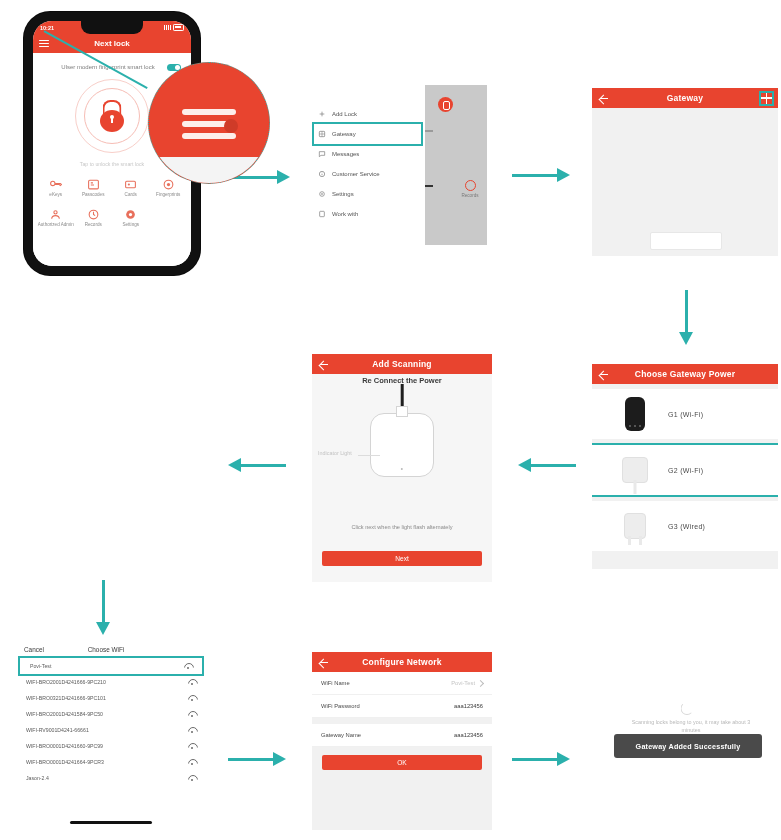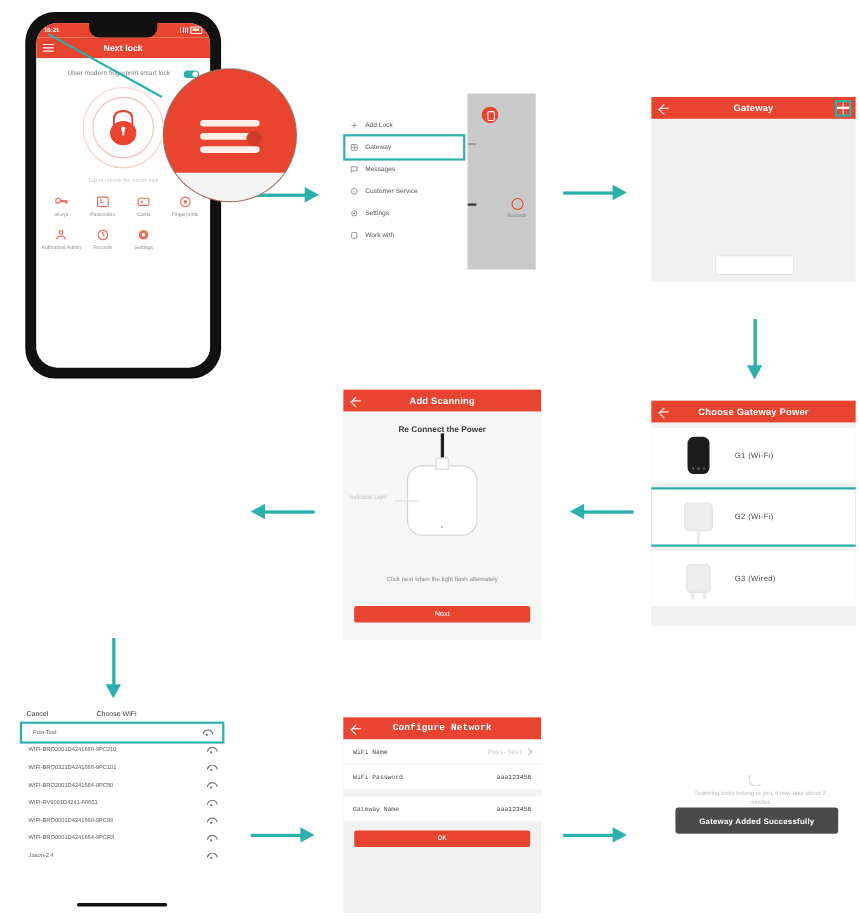--- a/index.html
+++ b/index.html
@@ -81,21 +81,21 @@
   .arrow-l .shaft{height:3px;right:0;top:6px;}
   .arrow-l .head{
     left:0;top:0;
     border-top:7.5px solid transparent;
     border-bottom:7.5px solid transparent;
     border-right:13px solid #2bb0ac;
   }
 
   
   .phone{
-    position:absolute;left:24px;top:12px;width:176px;height:331px;
+    position:absolute;left:24px;top:12px;width:176px;height:263px;
     background:#111;border-radius:26px;
     box-shadow:0 0 0 1px #0a0a0a;
   }
   .phone-inner{
     position:absolute;left:9px;top:9px;right:9px;bottom:9px;
     background:#fff;border-radius:19px;overflow:hidden;
   }
   .notch{
     position:absolute;left:50%;transform:translateX(-50%);top:0;
     width:62px;height:13px;background:#111;
@@ -262,21 +262,21 @@
   .dev-g1:after{content:"";position:absolute;left:4px;bottom:4px;width:12px;height:2px;
     background:linear-gradient(to right,#555 2px,transparent 2px,transparent 5px,#555 5px,#555 7px,transparent 7px,transparent 10px,#555 10px);}
   .dev-g2{width:24px;height:24px;border-radius:4px;background:#ededed;border:1px solid #e0e0e0;position:relative;}
   .dev-g2:after{content:"";position:absolute;left:50%;transform:translateX(-50%);top:22px;width:3px;height:14px;background:#e9e9e9;}
   .dev-g3{width:20px;height:24px;border-radius:4px;background:#ededed;border:1px solid #e0e0e0;position:relative;}
   .dev-g3:before{content:"";position:absolute;left:3px;top:22px;width:3px;height:9px;background:#e9e9e9;}
   .dev-g3:after{content:"";position:absolute;right:3px;top:22px;width:3px;height:9px;background:#e9e9e9;}
 
   
   .agw{left:312px;top:354px;width:180px;height:228px;background:#f6f6f6;}
-  .agw-title{text-align:center;font-size:7.5px;font-weight:bold;color:#3a3a3a;margin-top:12px;}
+  .agw-title{text-align:center;font-size:7.5px;font-weight:bold;color:#3a3a3a;margin-top:2px;}
   .agw-dev{
     position:relative;margin:28px auto 0;width:62px;height:62px;
     border:1.3px solid #d4d4d4;border-radius:14px;background:#fff;
   }
   .agw-cord{
     position:absolute;left:50%;transform:translateX(-50%);top:-30px;width:2.6px;height:30px;background:#1f1f1f;
   }
   .agw-plug{
     position:absolute;left:50%;transform:translateX(-50%);top:-8px;width:10px;height:9px;
     border:1.3px solid #d4d4d4;background:#fff;
@@ -338,21 +338,21 @@
   }
   .wifi-ic:after{
     content:"";position:absolute;left:3px;top:3.6px;width:2px;height:2px;border-radius:50%;background:#6a6a6a;
   }
   .cwf-homebar{
     position:absolute;left:50%;transform:translateX(-50%);bottom:6px;
     width:82px;height:3px;border-radius:2px;background:#111;
   }
 
   
-  .cnet{left:312px;top:652px;width:180px;height:178px;background:#f1f1f1;font-family:Liberation Mono, monospace;}
+  .cnet{left:312px;top:652px;width:180px;height:178px;background:#f1f1f1;}
   .cnet-row{
     background:#fff;height:22px;display:flex;align-items:center;
     justify-content:space-between;padding:0 9px;font-size:5.8px;
     border-bottom:1px solid #f0f0f0;
   }
   .cnet-k{color:#4a4a4a;}
   .cnet-v{color:#3a3a3a;display:flex;align-items:center;gap:3px;}
   .cnet-v.ph{color:#c4c4c4;}
   .chev{width:4px;height:4px;border-right:1px solid #bdbdbd;border-top:1px solid #bdbdbd;transform:rotate(45deg);}
   .cnet-gap{height:6px;}

